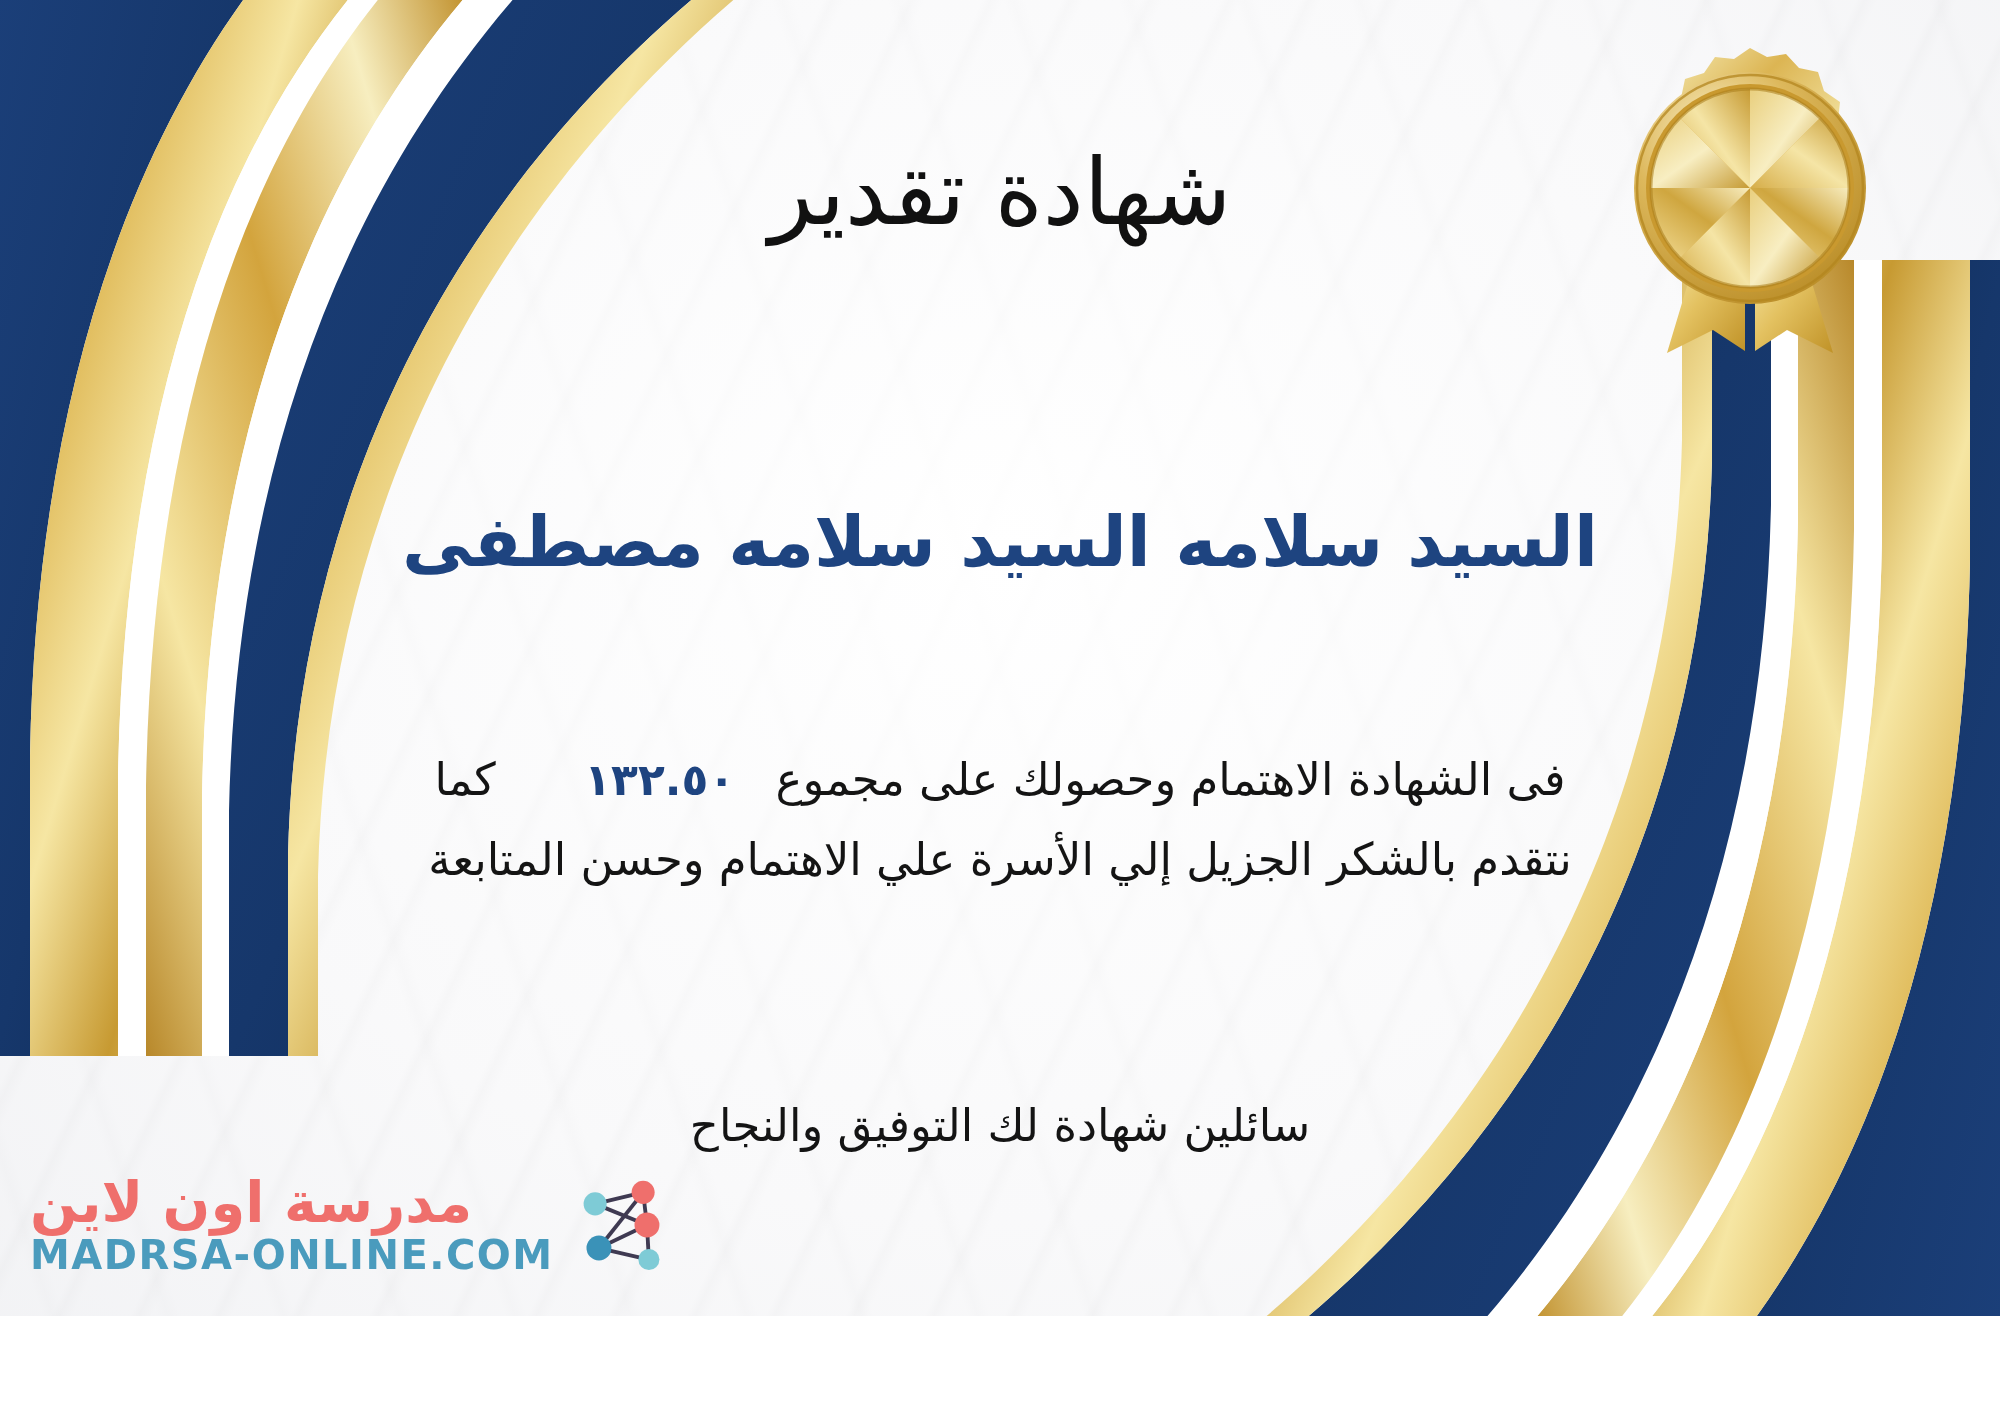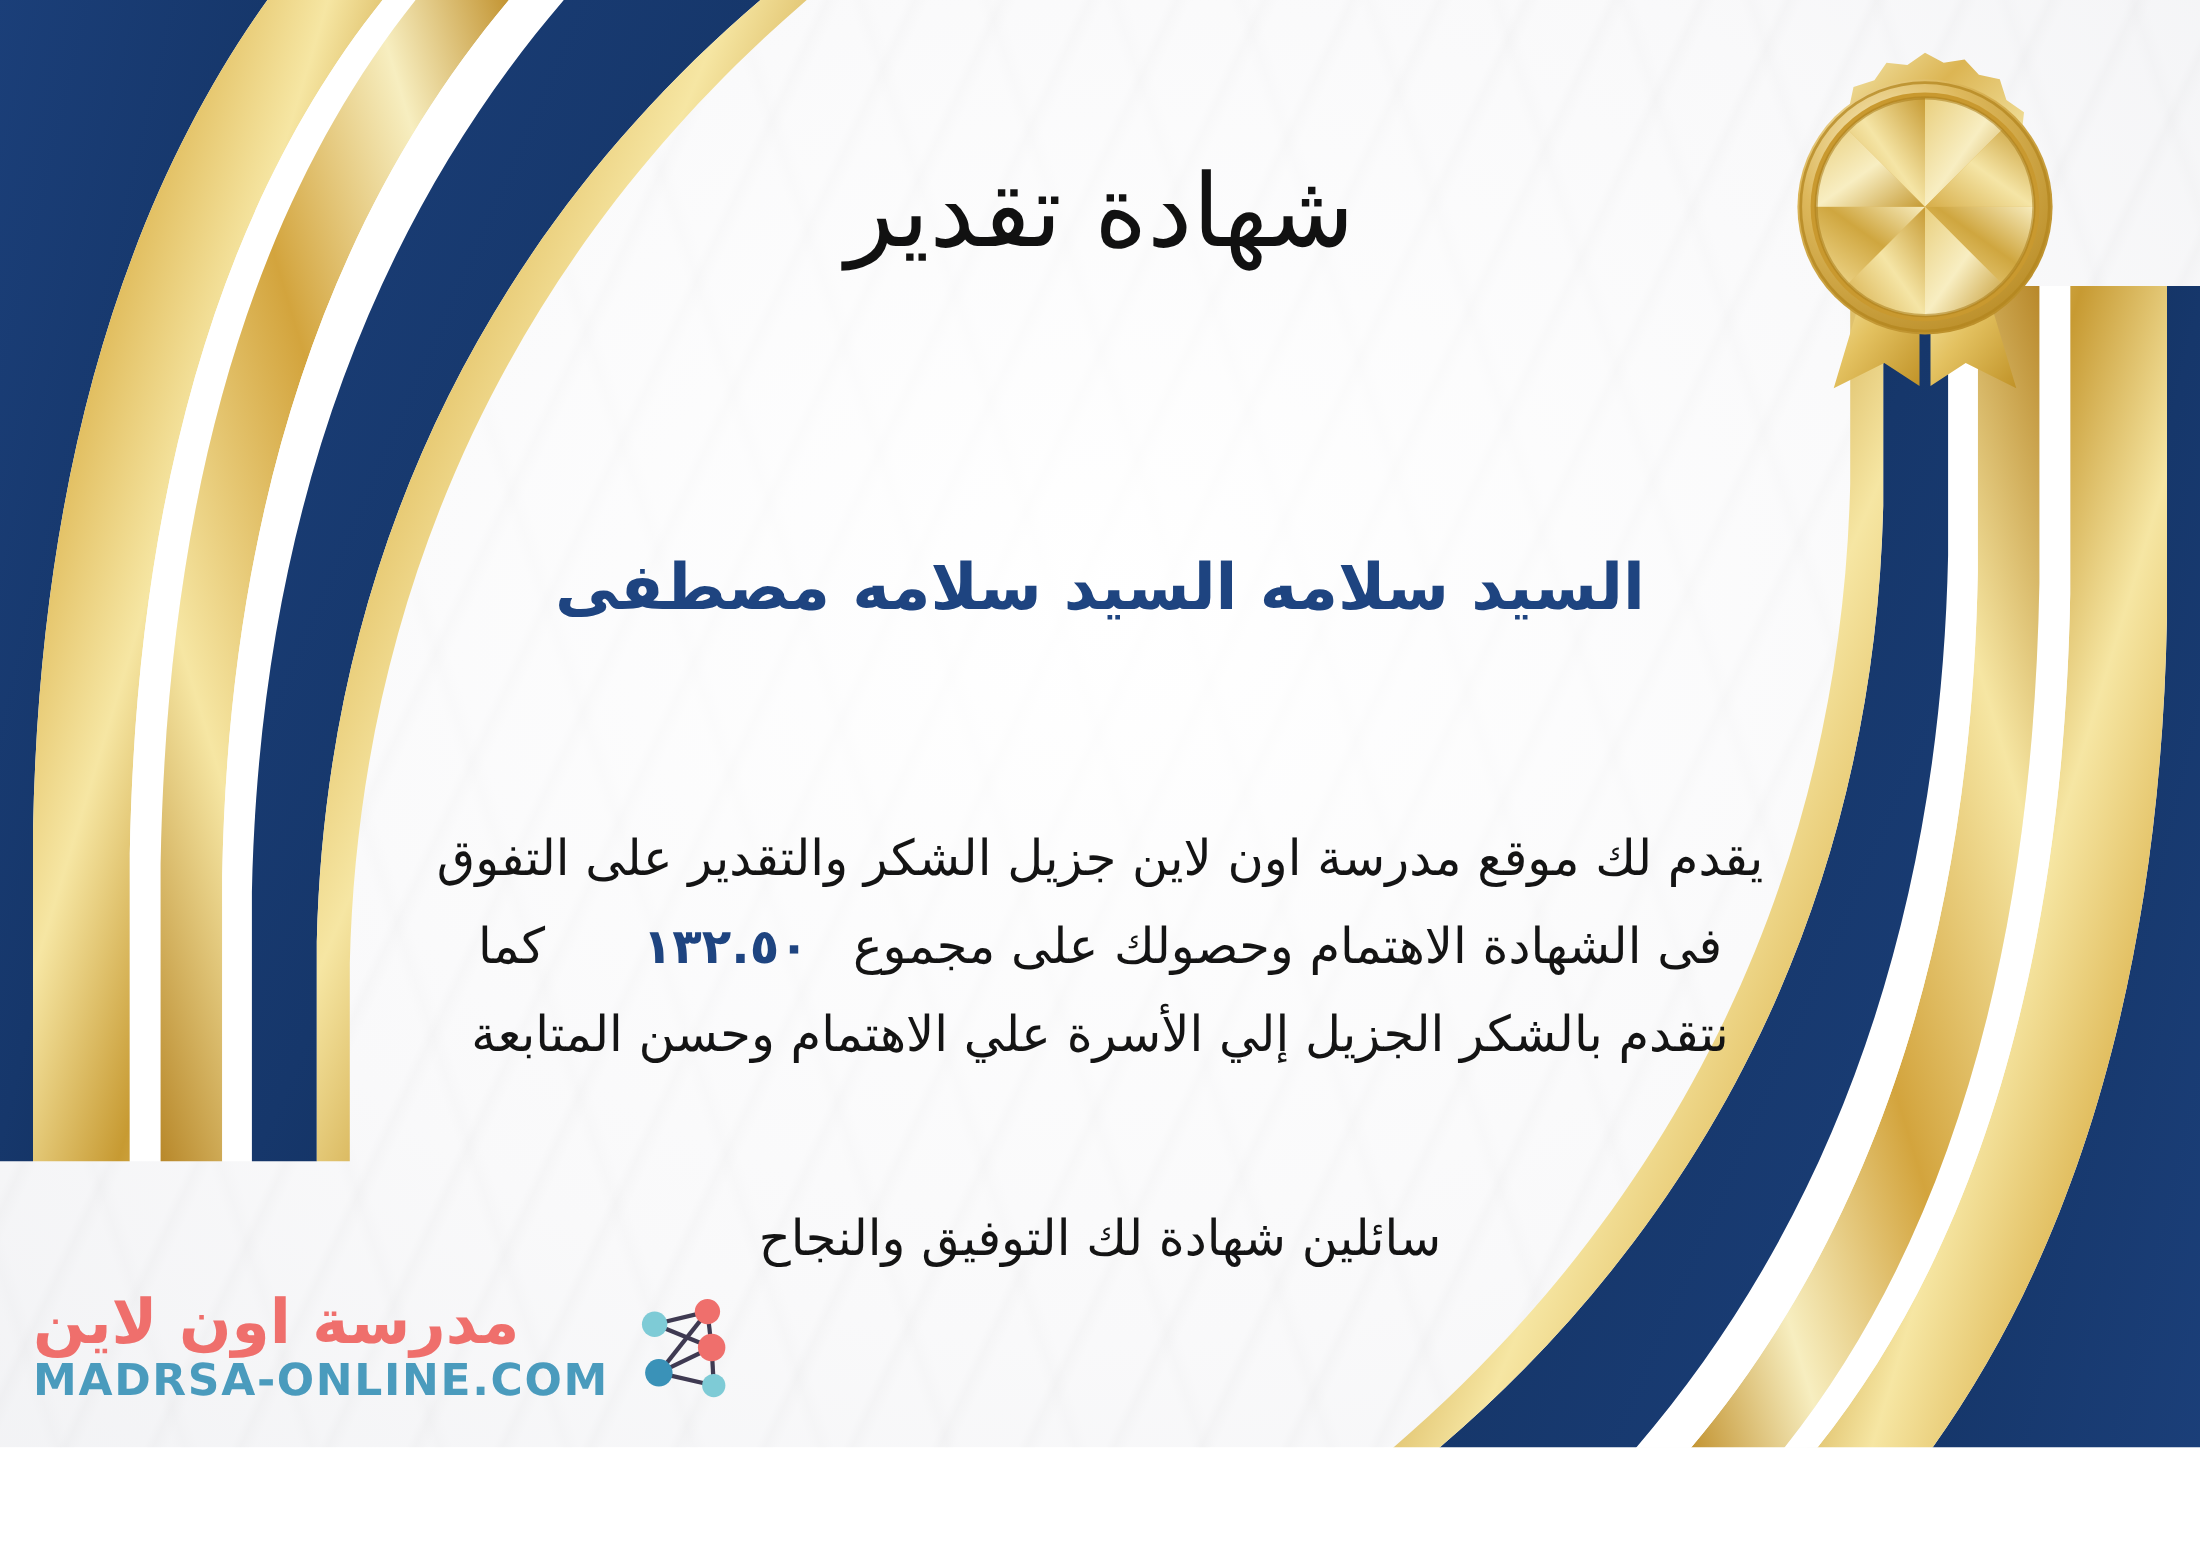--- a/index.html
+++ b/index.html
@@ -62,21 +62,21 @@
     font-weight:400;
     letter-spacing:1px;
     color:#111111;
     line-height:1.15;
     font-family:"DejaVu Sans","Liberation Sans",sans-serif;
   }
 
   .name{
     position:absolute;
     top:500px;left:-60px;right:-60px;
-    font-size:58px;
+    font-size:70px;
     font-weight:700;
     color:#1e4480;
     line-height:1.2;
     white-space:nowrap;
   }
 
   .body-block{
     position:absolute;
     top:740px;left:-20px;right:-20px;
     font-size:45px;
@@ -262,21 +262,20 @@
     </g>
   </svg>
 
   <div class="content">
 
     <div class="title">شهادة تقدير</div>
 
     <div class="name">السيد سلامه السيد سلامه مصطفى</div>
 
     <div class="body-block">
-      <span class="body-line">يقدم لك موقع مدرسة اون لاين جزيل الشكر  والتقدير على التفوق</span>
       <span class="body-line">
         <span>فى الشهادة الاهتمام وحصولك على مجموع</span>
         <span class="grade">١٣٢.٥٠</span>
         <span class="spacer-wide"></span>
         <span>كما</span>
       </span>
       <span class="body-line">نتقدم  بالشكر الجزيل إلي الأسرة علي الاهتمام وحسن المتابعة</span>
     </div>
 
     <div class="closing">سائلين شهادة لك التوفيق  والنجاح</div>

